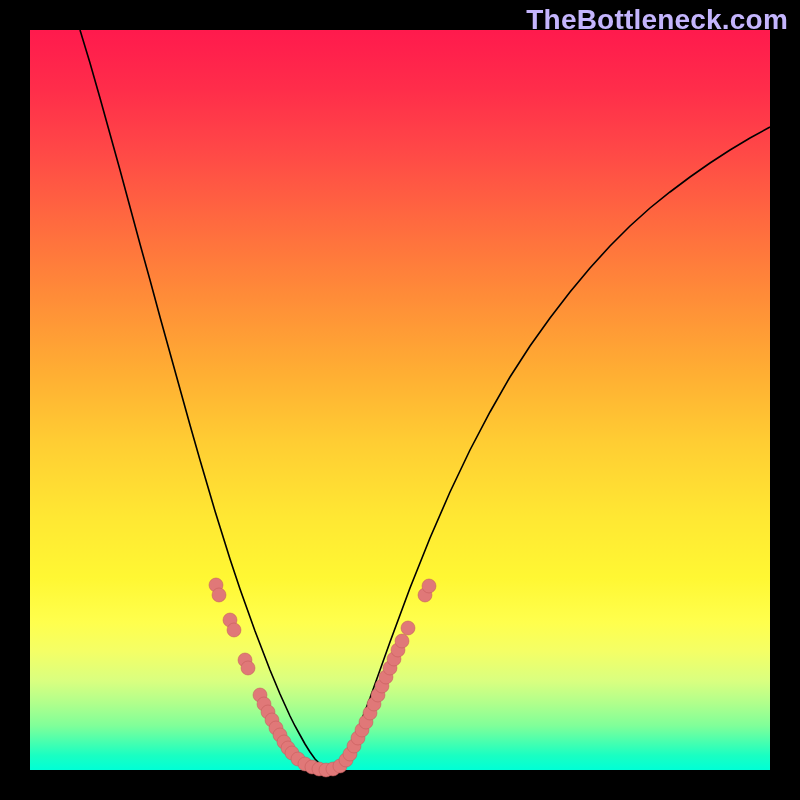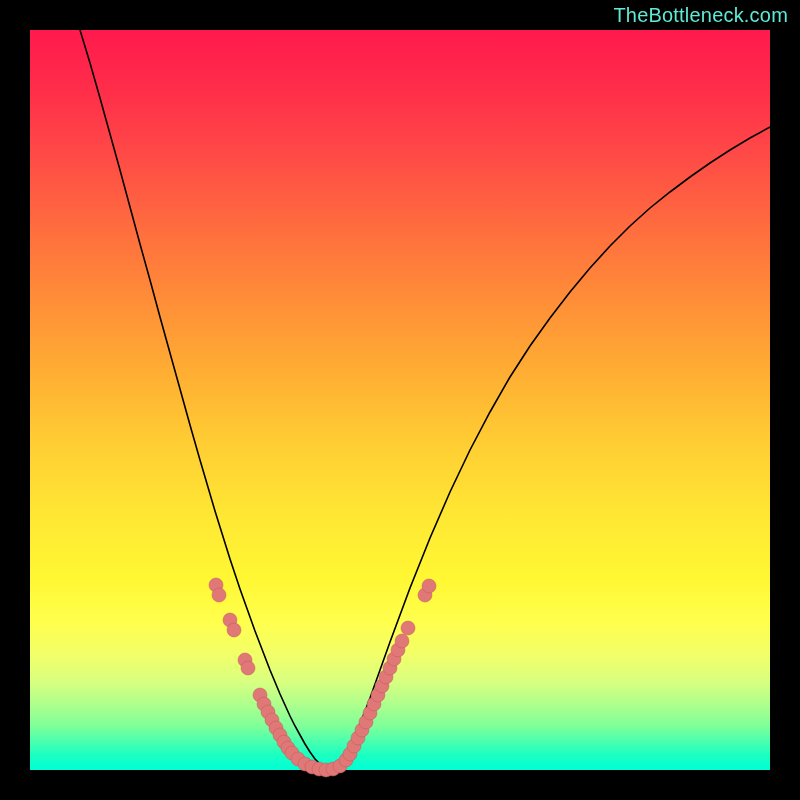--- a/index.html
+++ b/index.html
@@ -41,23 +41,23 @@
       #80ff99 94%,
       #4dffad 96%,
       #1affc2 98%,
       #00ffd6 100%
     );
   }
   .watermark {
     position: absolute;
     top: 4px;
     right: 12px;
-    color: #5eead4;
-    font-size: 20px;
-    font-weight: 400;
+    color: #c4b5fd;
+    font-size: 28px;
+    font-weight: 700;
     letter-spacing: 0.2px;
     user-select: none;
   }
   svg.curve, svg.dots {
     position: absolute;
     left: 0;
     top: 0;
     width: 740px;
     height: 740px;
     overflow: visible;

